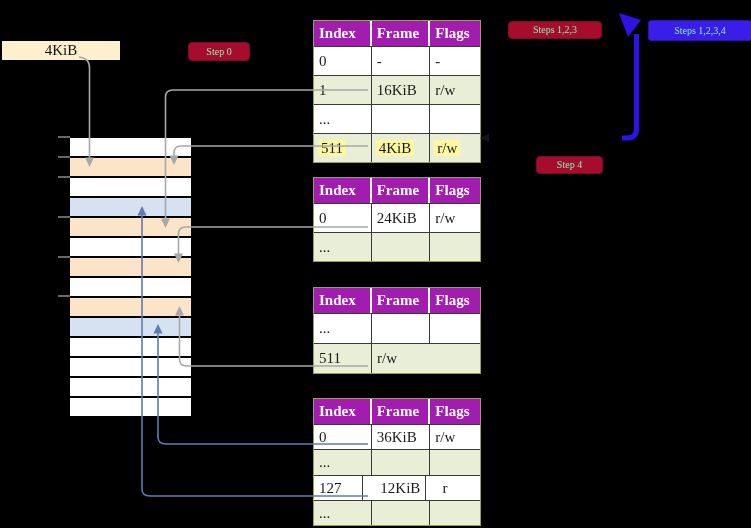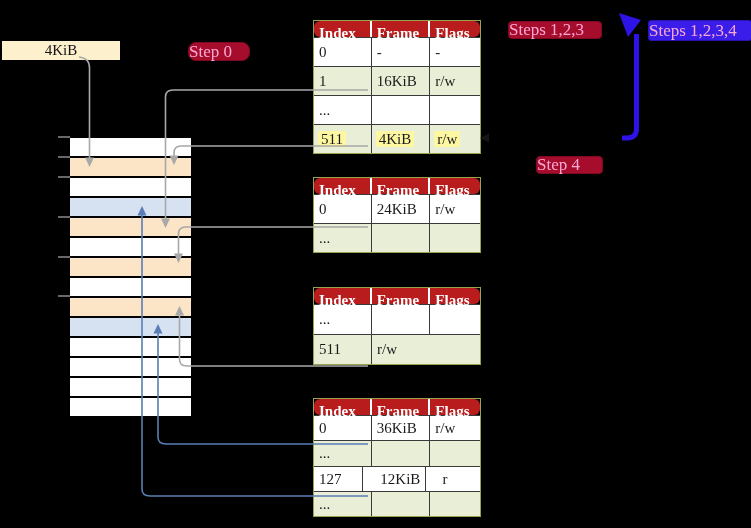--- a/index.html
+++ b/index.html
@@ -6,40 +6,40 @@
   body{width:751px;height:528px;overflow:hidden;
        font-family:"Liberation Serif","DejaVu Serif",serif;}
   #stage{position:relative;width:751px;height:528px;background:#000;}
 
   
   .flabel{position:absolute;left:2px;top:41px;width:118px;height:19px;
           background:#fdf0cd;color:#111;font-size:15px;line-height:19px;
           text-align:center;}
 
   
-  .badge{position:absolute;color:#f9a8d4;font-size:17px;
+  .badge{position:absolute;color:#86efac;font-size:10px;text-align:center;
          border-radius:4px;}
   .badge.red{background:#a60d2d;border:1px solid #7d0a22;}
   .badge.blue{background:#3a1de8;border:1px solid #2a12b0;border-radius:3px;}
-  #b-step0{left:188px;top:42px;width:60px;height:17px;line-height:17px;border-radius:8px;}
+  #b-step0{left:188px;top:42px;width:60px;height:17px;line-height:17px;}
   #b-steps123{left:508px;top:21px;width:92px;height:16px;line-height:16px;}
   #b-steps1234{left:648px;top:20px;width:102px;height:19px;line-height:19px;}
   #b-step4{left:536px;top:156px;width:65px;height:16px;line-height:16px;}
 
   
   #memory{position:absolute;left:70px;top:137px;width:121px;height:279px;}
   .mrow{position:absolute;left:0;width:121px;height:18px;}
   .mrow.white{background:#ffffff;}
   .mrow.peach{background:#fce4c7;}
   .mrow.blue{background:#d6e2f2;}
 
   
   .ptable{position:absolute;left:313px;width:168px;
           border:1.5px solid #97a24c;background:#000;box-sizing:border-box;}
-  .thead{display:flex;background:#b91c1c;height:16px;border-radius:6px;}
+  .thead{display:flex;background:#a21caf;height:25px;}
   .hcell{color:#fff;font-weight:bold;font-size:15px;line-height:25px;
          padding-left:5px;box-sizing:border-box;border-right:2px solid #fff;}
   .hcell:last-child{border-right:none;}
   .trow{display:flex;background:#fff;border-top:1px solid #3a3a3a;}
   .trow.shaded{background:#e9efd6;}
   .tcell{font-size:15px;color:#1a1a1a;padding-left:5px;box-sizing:border-box;
          border-right:1px solid #3a3a3a;overflow:hidden;white-space:nowrap;}
   .tcell:last-child{border-right:none;}
   .c0{width:58px;} .c1{width:59px;} .c2{width:50px;}
   .hl{background:#fdf7a1;padding:0 3px;margin-left:-1px;}

